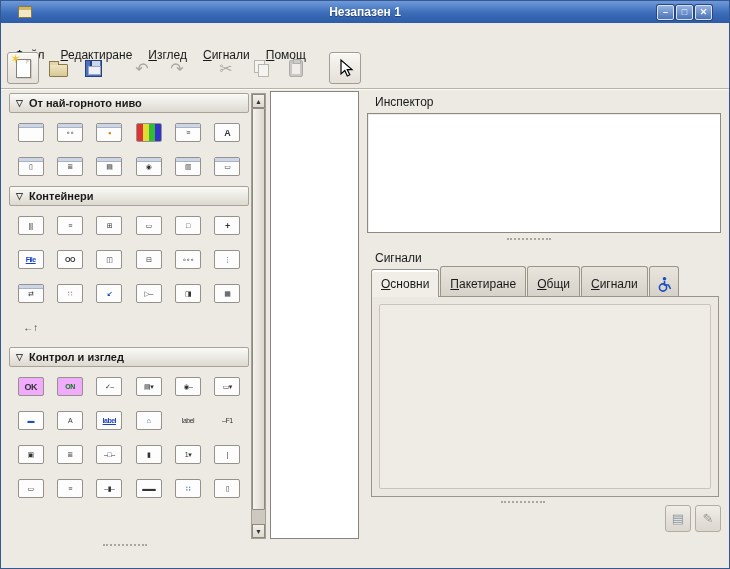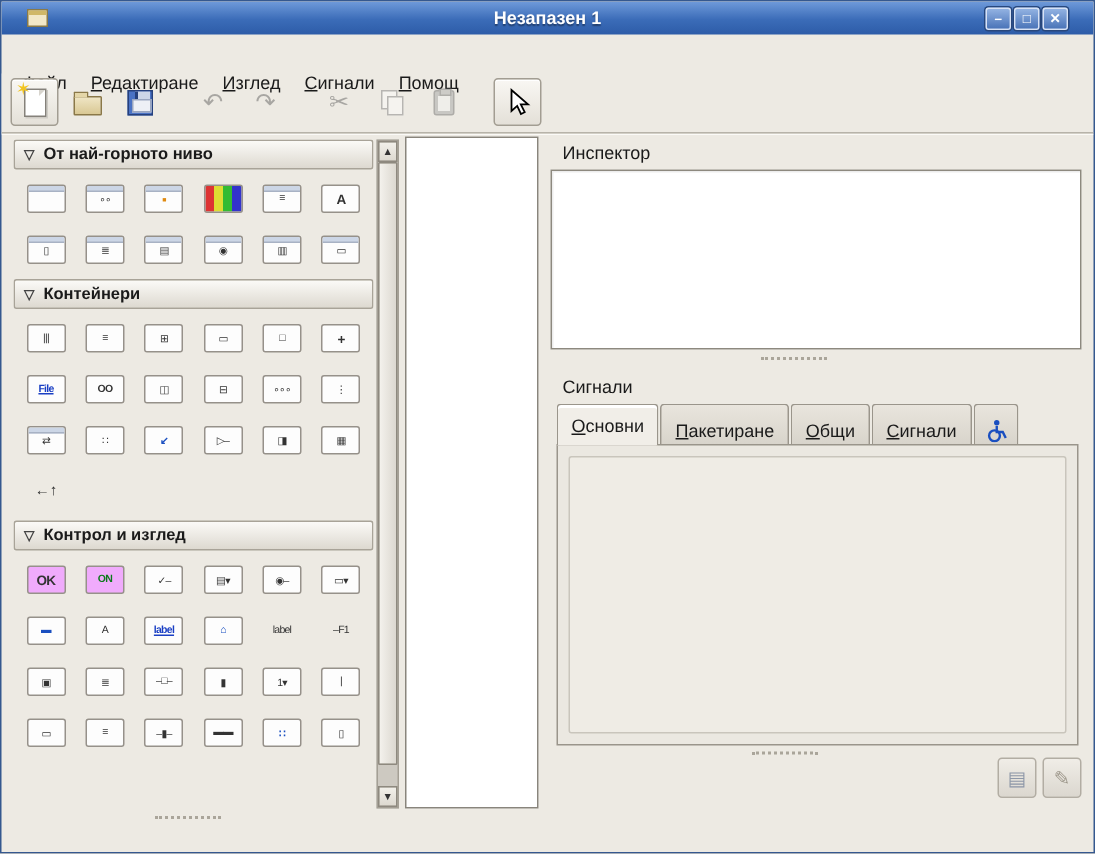--- a/index.html
+++ b/index.html
@@ -90,21 +90,21 @@
   .canvas { position:absolute; left:269px; top:90px; width:89px; bottom:29px; background:#fff; border:1px solid #89857c; }
 
   
   .right-panel { position:absolute; left:366px; right:6px; top:90px; bottom:29px; }
   .insp-label { position:absolute; left:8px; top:4px;text-align:center; }
   .insp-box { position:absolute; left:0; right:2px; top:22px; height:120px; background:#fff; border:1px solid #8d897f;
     box-shadow:inset 1px 1px 0 rgba(0,0,0,.07); }
   .grip { border-top:2px dotted #aaa59a; height:2px; }
   .grip.mid { position:absolute; left:140px; top:147px; width:44px; }
   .props-label { position:absolute; left:8px; top:160px; }
-  .tabs { position:absolute; left:4px; top:178px; height:28px; display:flex; align-items:flex-start; }
+  .tabs { position:absolute; left:4px; top:178px; height:28px; display:flex; align-items:center; }
   .tab { height:35px; padding:0 9px; display:flex; align-items:center; background:linear-gradient(#e9e5dd,#d3cfc6);
     border:1px solid #9a958b; border-bottom:none; border-radius:3px 3px 0 0; margin-right:1px; position:relative; }
   .tab-lab { display:inline-block; }
   .tab-lab::first-letter { text-decoration:underline; }
   .tab.sel { height:28px; background:#f1eee8; box-shadow:inset 0 2px 0 #fff; z-index:3; }
   .tab.icontab { padding:0 6px; }
   .prop-page { position:absolute; left:4px; right:4px; top:205px; height:201px; border:1px solid #9a958b; background:#ebe8e1; z-index:1; }
   .prop-page-inner { position:absolute; inset:7px; background:#efece5; border:1px solid #c9c5bc; border-radius:2px; }
   .prop-btns { position:absolute; right:2px; top:414px; display:flex; gap:4px; }
   .pbtn { width:26px; height:27px; border:1px solid #b2ada3; border-radius:3px;

